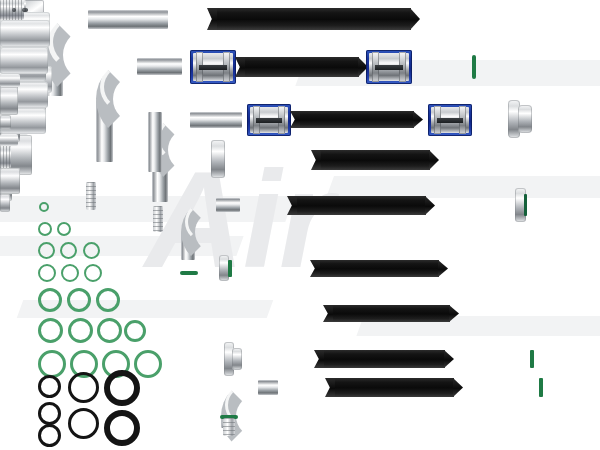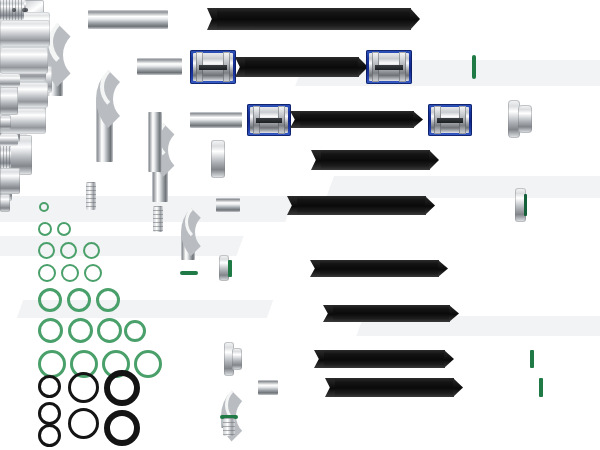--- a/index.html
+++ b/index.html
@@ -159,20 +159,21 @@
 
 <div id="stage">
 
   <div class="wm-layer">
     <div class="wm-slash" style="left:-40px;top:196px;width:330px;height:26px;"></div>
     <div class="wm-slash" style="left:-60px;top:236px;width:300px;height:20px;"></div>
     <div class="wm-slash" style="left:20px;top:300px;width:250px;height:18px;"></div>
     <div class="wm-slash" style="left:300px;top:60px;width:330px;height:26px;"></div>
     <div class="wm-slash" style="left:330px;top:176px;width:320px;height:22px;"></div>
     <div class="wm-slash" style="left:360px;top:316px;width:300px;height:20px;"></div>
+    <div class="wm-text wm-main">Air</div>
   </div>
 
   <div class="part" style="left:0;top:0;width:600px;height:130px;">
 
     <div class="tube-v" style="left:44px;top:52px;width:19px;height:44px;"></div>
 
     <div class="bend" style="left:44px;top:10px;width:52px;height:52px;border-width:19px;border-radius:50%;
                 border-left-color:#b9bdc1;border-bottom-color:transparent;
                 background:transparent;
                 border-image:none;"></div>

